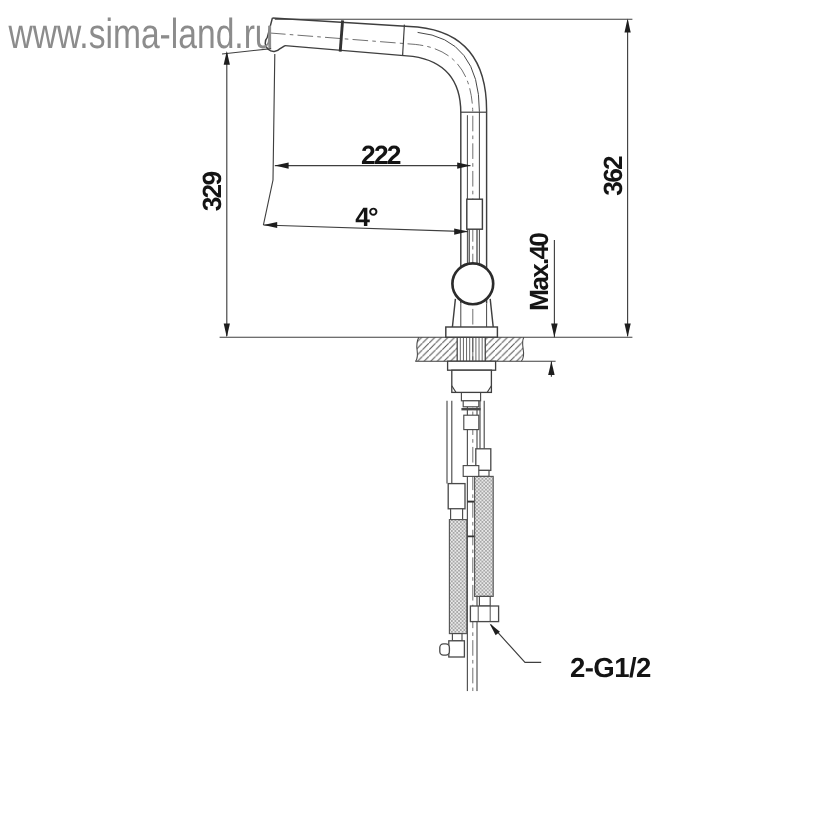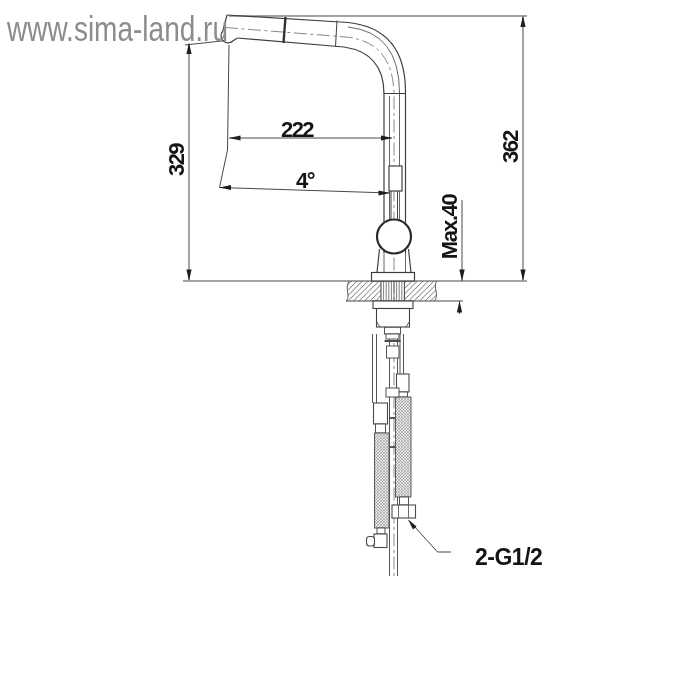--- a/index.html
+++ b/index.html
@@ -151,21 +151,21 @@
       <polygon points="219.5,187.5 231,184.9 231,190.1"></polygon>
       <polygon points="390,193 378.5,190.4 378.5,195.6"></polygon>
       <polygon points="462,281 459.3,269.5 464.7,269.5"></polygon>
       <polygon points="459.5,301 456.8,312.5 462.2,312.5"></polygon>
       <polygon points="408,519.5 416.6,526.4 413,529.4"></polygon>
     </g>
   </svg>
 
   <div id="watermark">www.sima-land.ru</div>
 
-  <div class="dim" style="left:297px;top:130px;">222</div>
+  <div class="dim" style="left:317px;top:130px;">222</div>
 
   <div class="dim" style="left:305px;top:181px;">4°</div>
 
   <div class="dim vert" style="left:177px;top:160px;">329</div>
 
   <div class="dim vert" style="left:511px;top:147px;">362</div>
 
   <div class="dim vert" style="left:450px;top:227px;">Max.40</div>
 
   <div class="dim lead" style="left:452px;top:557px;margin-left:23px;">2-G1/2</div>

